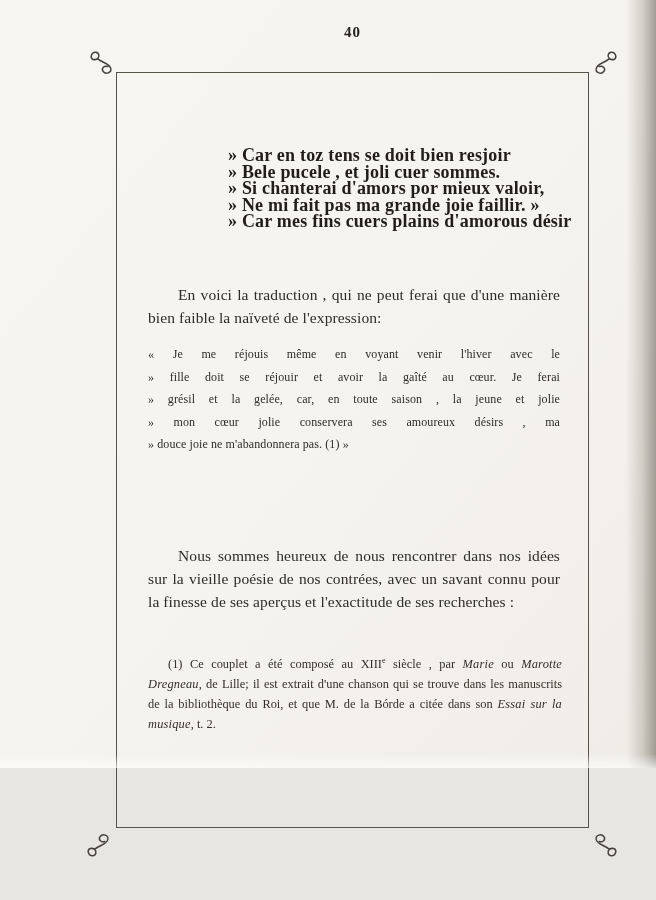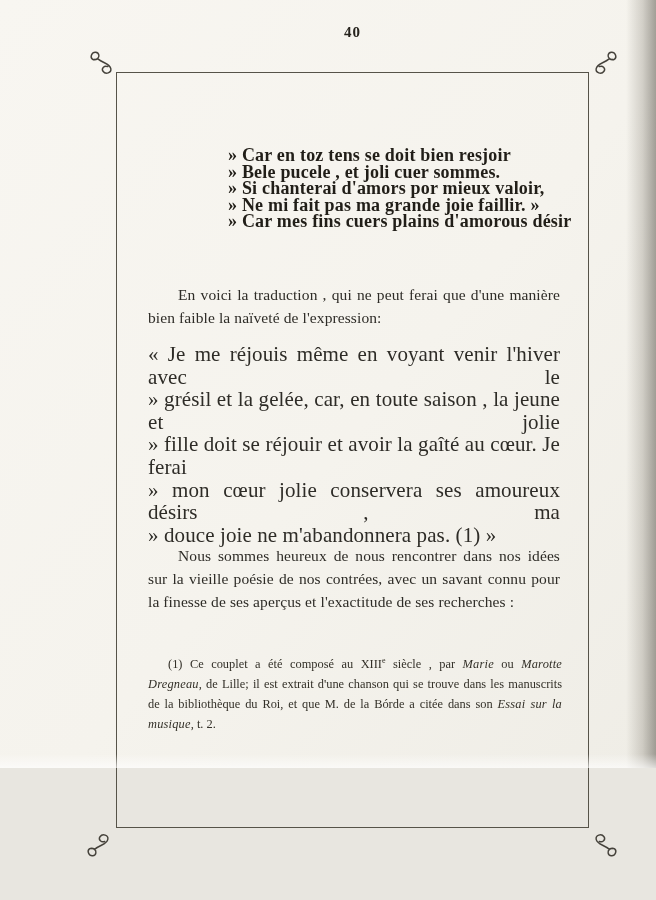--- a/index.html
+++ b/index.html
@@ -51,21 +51,21 @@
   .para {
     position: absolute; left: 148px; width: 412px;
     font-size: 15.5px; line-height: 23px;
     text-align: justify; text-indent: 30px; letter-spacing: 0.1px;
   }
   .para-intro   { top: 267px; }
   .para-closing { top: 528px; }
 
   .quote {
     position: absolute; left: 148px; top: 343px; width: 412px;
-    font-size: 21px; line-height: 22.6px; letter-spacing: 0.1px;
+    font-size: 12px; line-height: 22.6px; letter-spacing: 0.1px;
   }
   .quote .qline { text-align: justify; text-align-last: justify; }
   .quote .qline.last { text-align-last: left; }
 
   .footnote {
     position: absolute; left: 148px; top: 654px; width: 414px;
     font-size: 12.4px; line-height: 20px;
     text-align: justify; text-indent: 20px; color: #333028;
   }
   .footnote sup { font-size: 0.65em; line-height: 0; }
@@ -106,22 +106,22 @@
     <div>» Bele pucele , et joli cuer sommes.</div>
     <div>» Si chanterai d'amors por mieux valoir,</div>
     <div>» Ne mi fait pas ma grande joie faillir. »</div>
     <div>» Car mes fins cuers plains d'amorous désir</div>
   </div>
 
   <p class="para para-intro">En voici la traduction , qui ne peut ferai que d'une manière bien faible la naïveté de l'expression:</p>
 
   <div class="quote">
     <div class="qline">« Je me réjouis même en voyant venir l'hiver avec le</div>
+    <div class="qline">» fille doit se réjouir et avoir la gaîté au cœur. Je ferai</div>
     <div class="qline">» grésil et la gelée, car, en toute saison , la jeune et jolie</div>
-    <div class="qline">» fille doit se réjouir et avoir la gaîté au cœur. Je ferai</div>
     <div class="qline">» mon cœur jolie conservera ses amoureux désirs , ma</div>
     <div class="qline last">» douce joie ne m'abandonnera pas. (1) »</div>
   </div>
 
   <p class="para para-closing">Nous sommes heureux de nous rencontrer dans nos idées sur la vieille poésie de nos contrées, avec un savant connu pour la finesse de ses aperçus et l'exactitude de ses recherches :</p>
 
   <div class="footnote">
     <span><span>(1) Ce couplet a été composé au XIII</span><sup>e</sup><span> siècle , par </span><i>Marie</i><span> ou </span><i>Marotte Dregneau</i><span>, de Lille; il est extrait d'une chanson qui se trouve dans les manuscrits de la bibliothèque du Roi, et que M. de la Bórde a citée dans son </span><i>Essai sur la musique</i><span>, t. 2.</span></span>
   </div>
 

